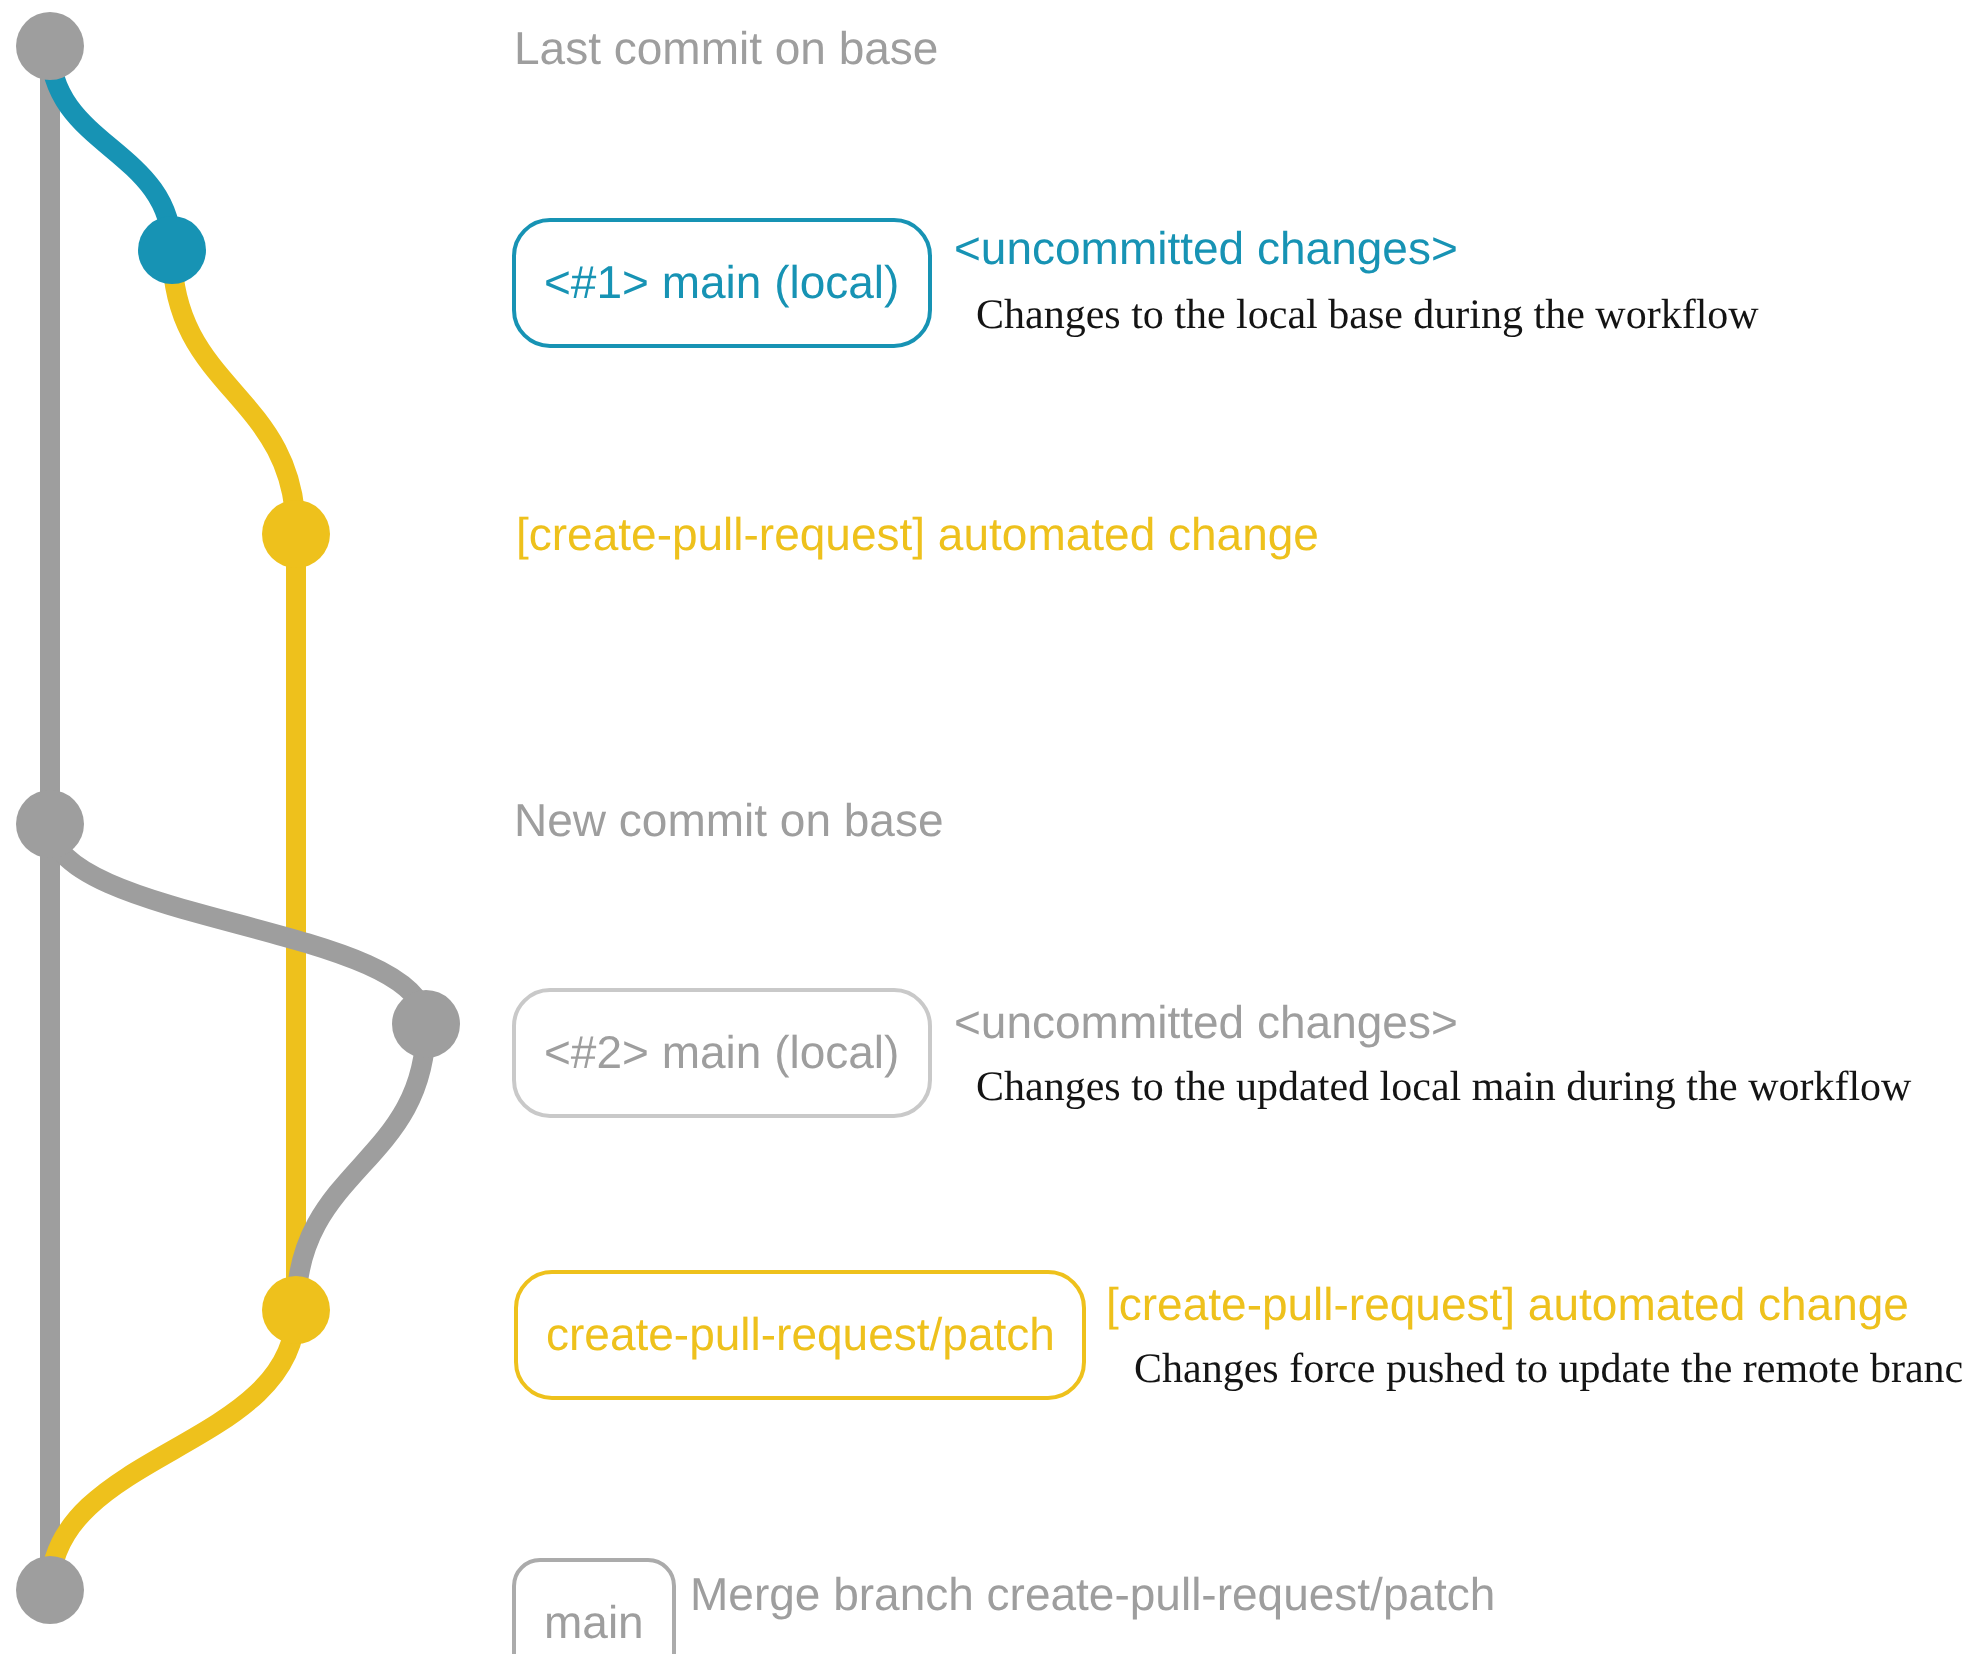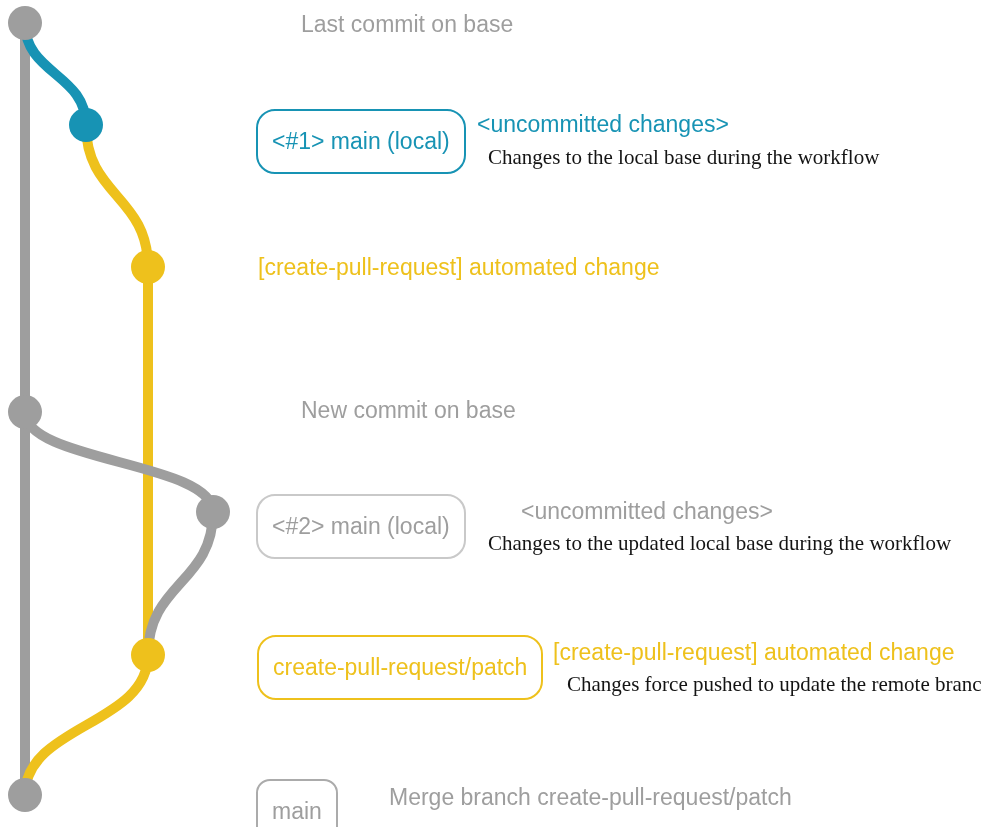--- a/index.html
+++ b/index.html
@@ -15,21 +15,21 @@
   body{background:var(--color-background);font-family:"Liberation Sans",sans-serif;}
   .stage{position:relative;width:981px;height:827px;background:var(--color-background);overflow:hidden;}
   .graph-svg{position:absolute;left:0;top:0;}
   .stroke-gray{stroke:var(--color-base_gray);stroke-width:10;fill:none;}
   .stroke-blue{stroke:var(--color-local_blue);stroke-width:10;fill:none;}
   .stroke-yellow{stroke:var(--color-branch_yellow);stroke-width:10;fill:none;}
   .dot-gray{fill:var(--color-base_gray);}
   .dot-blue{fill:var(--color-local_blue);}
   .dot-yellow{fill:var(--color-branch_yellow);}
   .txt{position:absolute;white-space:nowrap;font-size:23px;line-height:1.1;}
-  .c-gray{color:var(--color-base_gray);margin-left:44px;}
+  .c-gray{color:var(--color-base_gray);}
   .c-blue{color:var(--color-local_blue);}
   .c-yellow{color:var(--color-branch_yellow);}
   .desc{position:absolute;white-space:nowrap;font-family:"Liberation Serif",serif;font-size:21px;color:var(--color-description_black);}
   .tag{position:absolute;display:inline-block;white-space:nowrap;font-size:23px;line-height:23px;
        padding:19px 14px;border-radius:19px;background:var(--color-background);}
   .tag-blue{border:2px solid var(--color-local_blue);color:var(--color-local_blue);}
   .tag-gray{border:2px solid var(--color-label_border_light);color:var(--color-base_gray);}
   .tag-yellow{border:2px solid var(--color-branch_yellow);color:var(--color-branch_yellow);}
   .tag-main{border:2px solid var(--color-label_border_main);color:var(--color-base_gray);border-radius:14px;}
 </style>
@@ -62,21 +62,21 @@
   <div class="tag tag-blue" style="left:256px;top:109px;">&lt;#1&gt; main (local)</div>
   <div class="txt c-blue" style="left:477px;top:112px;">&lt;uncommitted changes&gt;</div>
   <div class="desc" style="left:488px;top:145px;">Changes to the local base during the workflow</div>
 
   <div class="txt c-yellow" style="left:258px;top:255px;">[create-pull-request] automated change</div>
 
   <div class="txt c-gray" style="left:257px;top:398px;">New commit on base</div>
 
   <div class="tag tag-gray" style="left:256px;top:494px;">&lt;#2&gt; main (local)</div>
   <div class="txt c-gray" style="left:477px;top:499px;">&lt;uncommitted changes&gt;</div>
-  <div class="desc" style="left:488px;top:531px;">Changes to the updated local base during the workflow</div>
+  <div class="desc" style="left:488px;top:531px;">Changes to the updated local main during the workflow</div>
 
   <div class="tag tag-yellow" style="left:257px;top:635px;">create-pull-request/patch</div>
   <div class="txt c-yellow" style="left:553px;top:640px;">[create-pull-request] automated change</div>
   <div class="desc" style="left:567px;top:672px;">Changes force pushed to update the remote branch</div>
 
   <div class="tag tag-main" style="left:256px;top:779px;text-align:right;">main</div>
   <div class="txt c-gray" style="left:345px;top:785px;">Merge branch create-pull-request/patch</div>
 
 </div>
 

